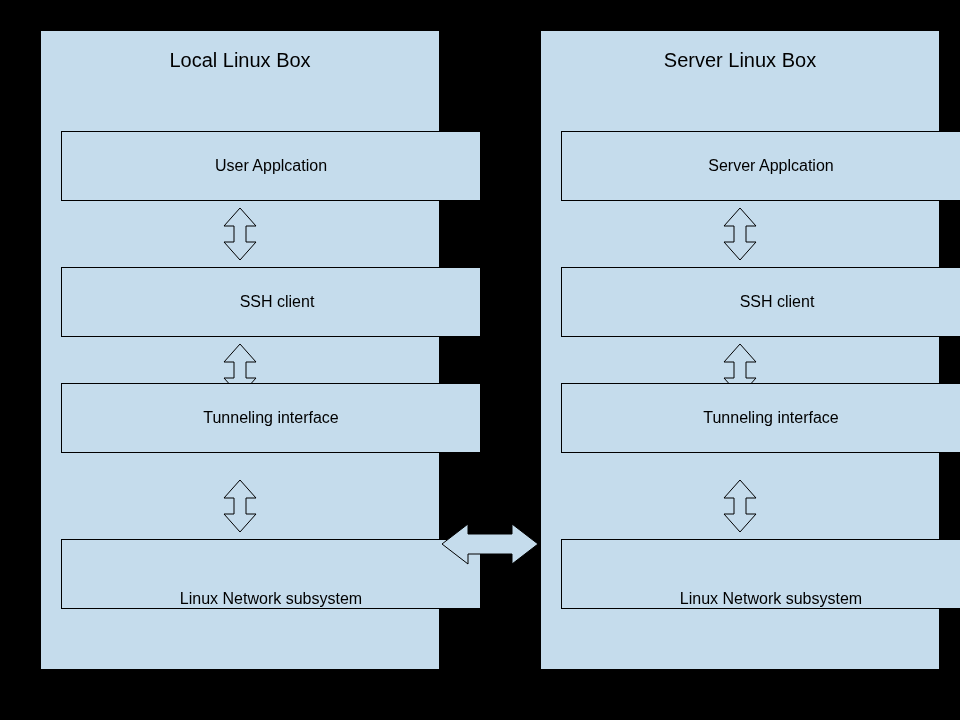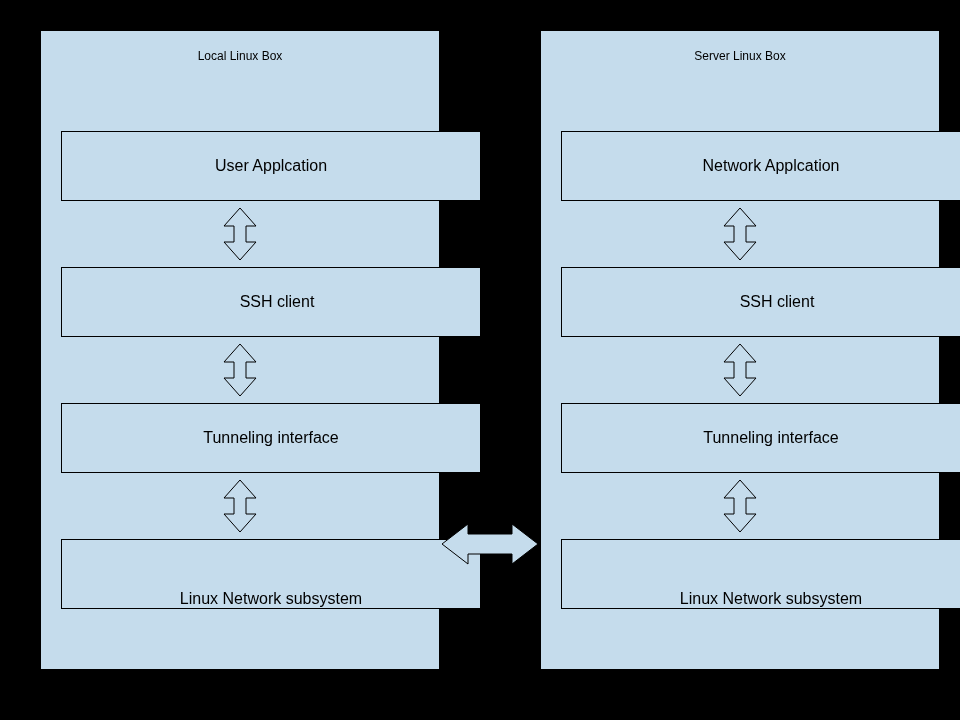--- a/index.html
+++ b/index.html
@@ -24,38 +24,38 @@
     height: 640px;
     background: #c5dcec;
     border: 1px solid #000000;
     box-sizing: border-box;
     text-align: center;
   }
   .column-left  { left: 40px; }
   .column-right { left: 540px; }
   .column-title {
     margin-top: 18px;
-    font-size: 12px;
+    font-size: 20px;
   }
   .node {
     position: absolute;
     left: 20px;
     width: 420px;
     height: 70px;
     background: #c5dcec;
     border: 1px solid #000000;
     box-sizing: border-box;
     display: flex;
     align-items: center;
     justify-content: center;
     font-size: 16px;
   }
   .node1 { top: 100px; }
   .node2 { top: 236px; padding-left: 12px; }
-  .node3 { top: 372px; }
+  .node3 { top: 352px; }
   .node4 { top: 508px; align-items: flex-end; }
   .varrow {
     position: absolute;
     left: 175px;
     width: 48px;
     height: 56px;
   }
   .va1 { top: 175px; }
   .va2 { top: 311px; }
   .va3 { top: 447px; }
@@ -102,21 +102,21 @@
     </div>
     <div class="node node4">
       <span>Linux Network subsystem</span>
     </div>
   </div>
 
   <div class="column column-right">
     <div class="column-title">Server Linux Box</div>
 
     <div class="node node1">
-      <span>Network Applcation</span>
+      <span>Server Applcation</span>
     </div>
     <div class="varrow va1">
       <svg viewBox="0 0 48 56" width="48" height="56">
         <path d="M24 2 L40 20 L30 20 L30 36 L40 36 L24 54 L8 36 L18 36 L18 20 L8 20 Z" fill="#c5dcec" stroke="#000000" stroke-width="1"></path>
       </svg>
     </div>
     <div class="node node2">
       <span>SSH client</span>
     </div>
     <div class="varrow va2">

